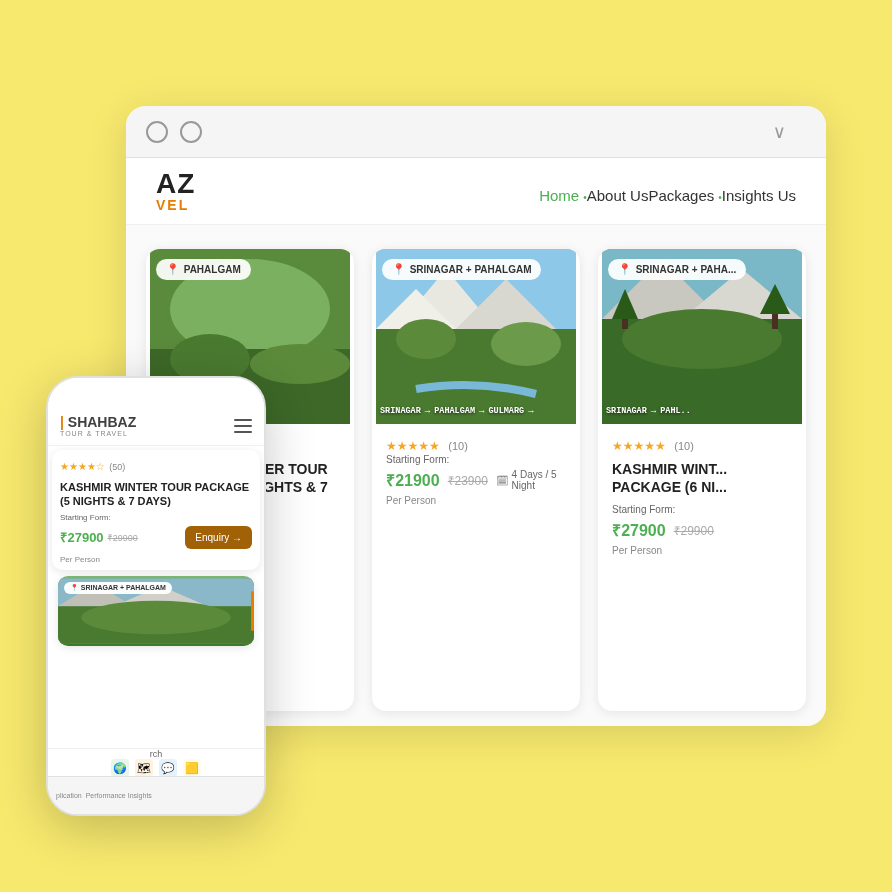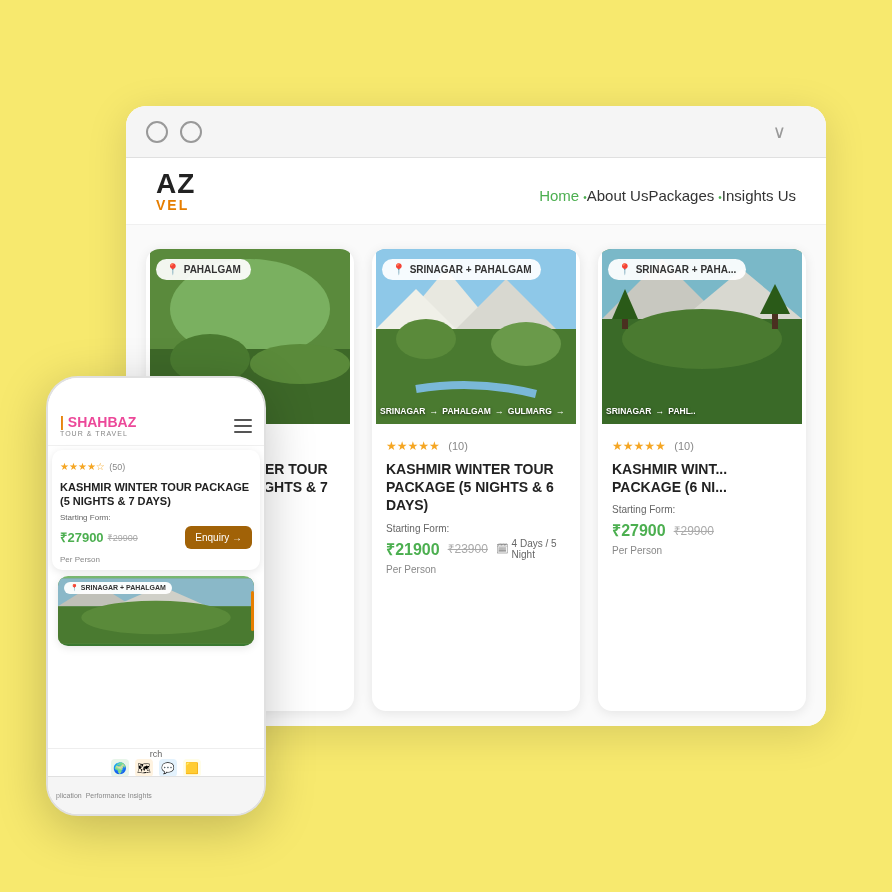--- a/index.html
+++ b/index.html
@@ -155,20 +155,21 @@
 
     .route-labels {
       position: absolute;
       bottom: 8px;
       left: 8px;
       right: 8px;
       display: flex;
       align-items: center;
       gap: 4px;
       flex-wrap: nowrap;
+      font-family: Liberation Mono, monospace;
     }
 
     .route-stop {
       font-size: 8.5px;
       font-weight: bold;
       color: #fff;
       text-shadow: 0 1px 3px rgba(0,0,0,0.7);
     }
 
     .route-arrow {
@@ -271,21 +272,21 @@
       display: flex;
       align-items: center;
     }
 
     .phone-logo {
       font-size: 14px;
       font-weight: bold;
       color: #e67e00;
     }
     .phone-logo span {
-      color: #ec4899;
+      color: #404040;
     }
     .phone-logo-sub {
       font-size: 7px;
       color: #888;
       letter-spacing: 1px;
       display: block;
     }
 
     .phone-menu-btn {
       margin-left: auto;
@@ -506,21 +507,20 @@
             <span class="route-arrow">→</span>
             <span class="route-stop">GULMARG</span>
             <span class="route-arrow">→</span>
           </div>
         </div>
         <div class="card-body">
           <div>
             <span class="stars">★★★★★</span>
             <span class="review-count">(10)</span>
           </div>
-          <div class="card-title">KASHMIR WINTER TOUR PACKAGE (5 NIGHTS &amp; 6 DAYS)</div>
           <div class="starting-label">Starting Form:</div>
           <div class="price-row">
             <span class="price-current">₹21900</span>
             <span class="price-original">₹23900</span>
             <span class="days-badge">
               <span>🗓</span>
               <span>4 Days / 5 Night</span>
             </span>
           </div>
           <div class="per-person">Per Person</div>

